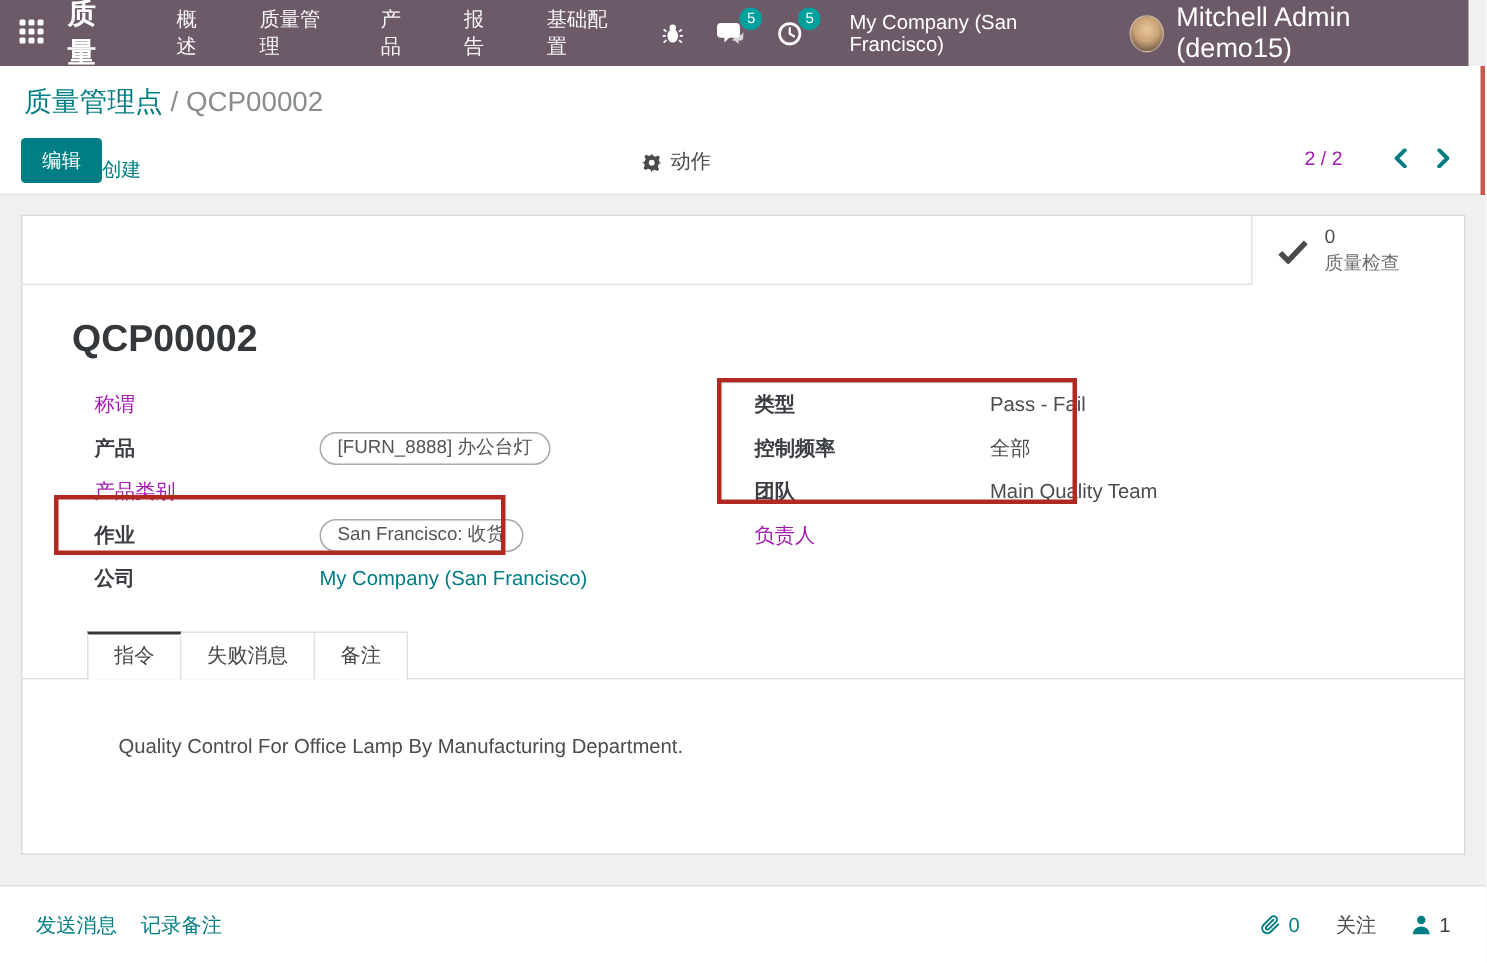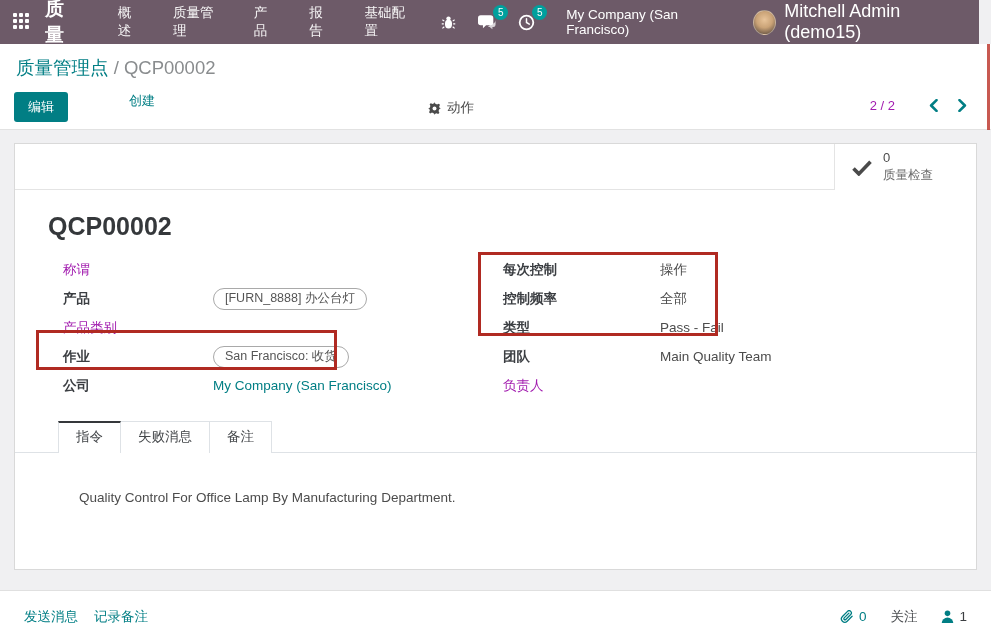--- a/index.html
+++ b/index.html
@@ -17,23 +17,23 @@
   .tb-icon { position:relative; padding:0 11px; height:44px; display:flex; align-items:center; cursor:pointer; }
   .badge { position:absolute; top:5px; right:-1px; background:#00a09d; color:#fff; font-size:10px; min-width:15px; height:15px; border-radius:8px; display:flex; align-items:center; justify-content:center; padding:0 3px; }
   .company { font-size:13.5px; margin:0 24px 0 20px; cursor:pointer; }
   .avatar { width:25px; height:25px; border-radius:50%; background:radial-gradient(circle at 50% 38%, #e8c49a 0%, #caa377 45%, #7d654f 78%, #4e4038 100%); margin-right:8px; border:1px solid rgba(255,255,255,.35); }
   .user-name { font-size:18px; margin-right:14px; cursor:pointer; }
 
   
   .control-panel { position:absolute; top:44px; left:0; right:0; height:86px; background:#fff; border-bottom:1px solid #e2e2e2; z-index:2; }
   .breadcrumb { position:absolute; top:11px; left:16px; font-size:18.5px; color:#898c8e; }
   .bc-link { color:#017e84; cursor:pointer; }
-  .cp-buttons { position:absolute; top:48px; left:14px; display:flex; align-items:flex-start; gap:16px; }
+  .cp-buttons { position:absolute; top:48px; left:14px; display:flex; align-items:flex-end; }
   .btn-edit { background:#017e84; color:#fff; font-size:13px; padding:6px 14px; border:none; border-radius:3px; cursor:pointer; font-family:inherit; }
-  .btn-create { color:#017e84; font-size:13px; background:none; border:none; cursor:pointer; font-family:inherit; padding:0;margin-left:45px; }
+  .btn-create { color:#017e84; font-size:13px; background:none; border:none; cursor:pointer; font-family:inherit; padding:0; }
   .action-menu { position:absolute; top:55px; left:428px; display:flex; align-items:center; gap:6px; font-size:13.5px; color:#4b4b4b; cursor:pointer; }
   .pager { position:absolute; top:54px; right:14px; display:flex; align-items:center; }
   .pager-count { font-size:13px; color:#a21caf; margin-right:24px; }
   .pager-btn { padding:0 10px; cursor:pointer; display:flex; align-items:center; }
 
   .red-edge-line { position:absolute; top:44px; right:1px; width:3px; height:86px; background:rgba(186,47,38,.8); z-index:6; }
 
   
   .sheet { position:absolute; top:143px; left:14px; width:963px; height:427px; background:#fff; border:1px solid #d9d9d9; z-index:1; }
   .stat-row { height:46px; border-bottom:1px solid #e4e4e4; position:relative; }
@@ -199,30 +199,26 @@
           <span class="o-label">作业</span>
           <span class="pill">San Francisco: 收货</span>
         </div>
         <div class="o-row">
           <span class="o-label">公司</span>
           <span class="o-value link">My Company (San Francisco)</span>
         </div>
       </div>
       <div class="fg-col right">
         <div class="o-row">
-          <span class="o-label">每次控制</span>
-          <span class="o-value">操作</span>
+          <span class="o-label">类型</span>
+          <span class="o-value">Pass - Fail</span>
         </div>
         <div class="o-row">
           <span class="o-label">控制频率</span>
           <span class="o-value">全部</span>
-        </div>
-        <div class="o-row">
-          <span class="o-label">类型</span>
-          <span class="o-value">Pass - Fail</span>
         </div>
         <div class="o-row">
           <span class="o-label">团队</span>
           <span class="o-value">Main Quality Team</span>
         </div>
         <div class="o-row empty">
           <span class="o-label">负责人</span>
           <span class="o-value"></span>
         </div>
       </div>

